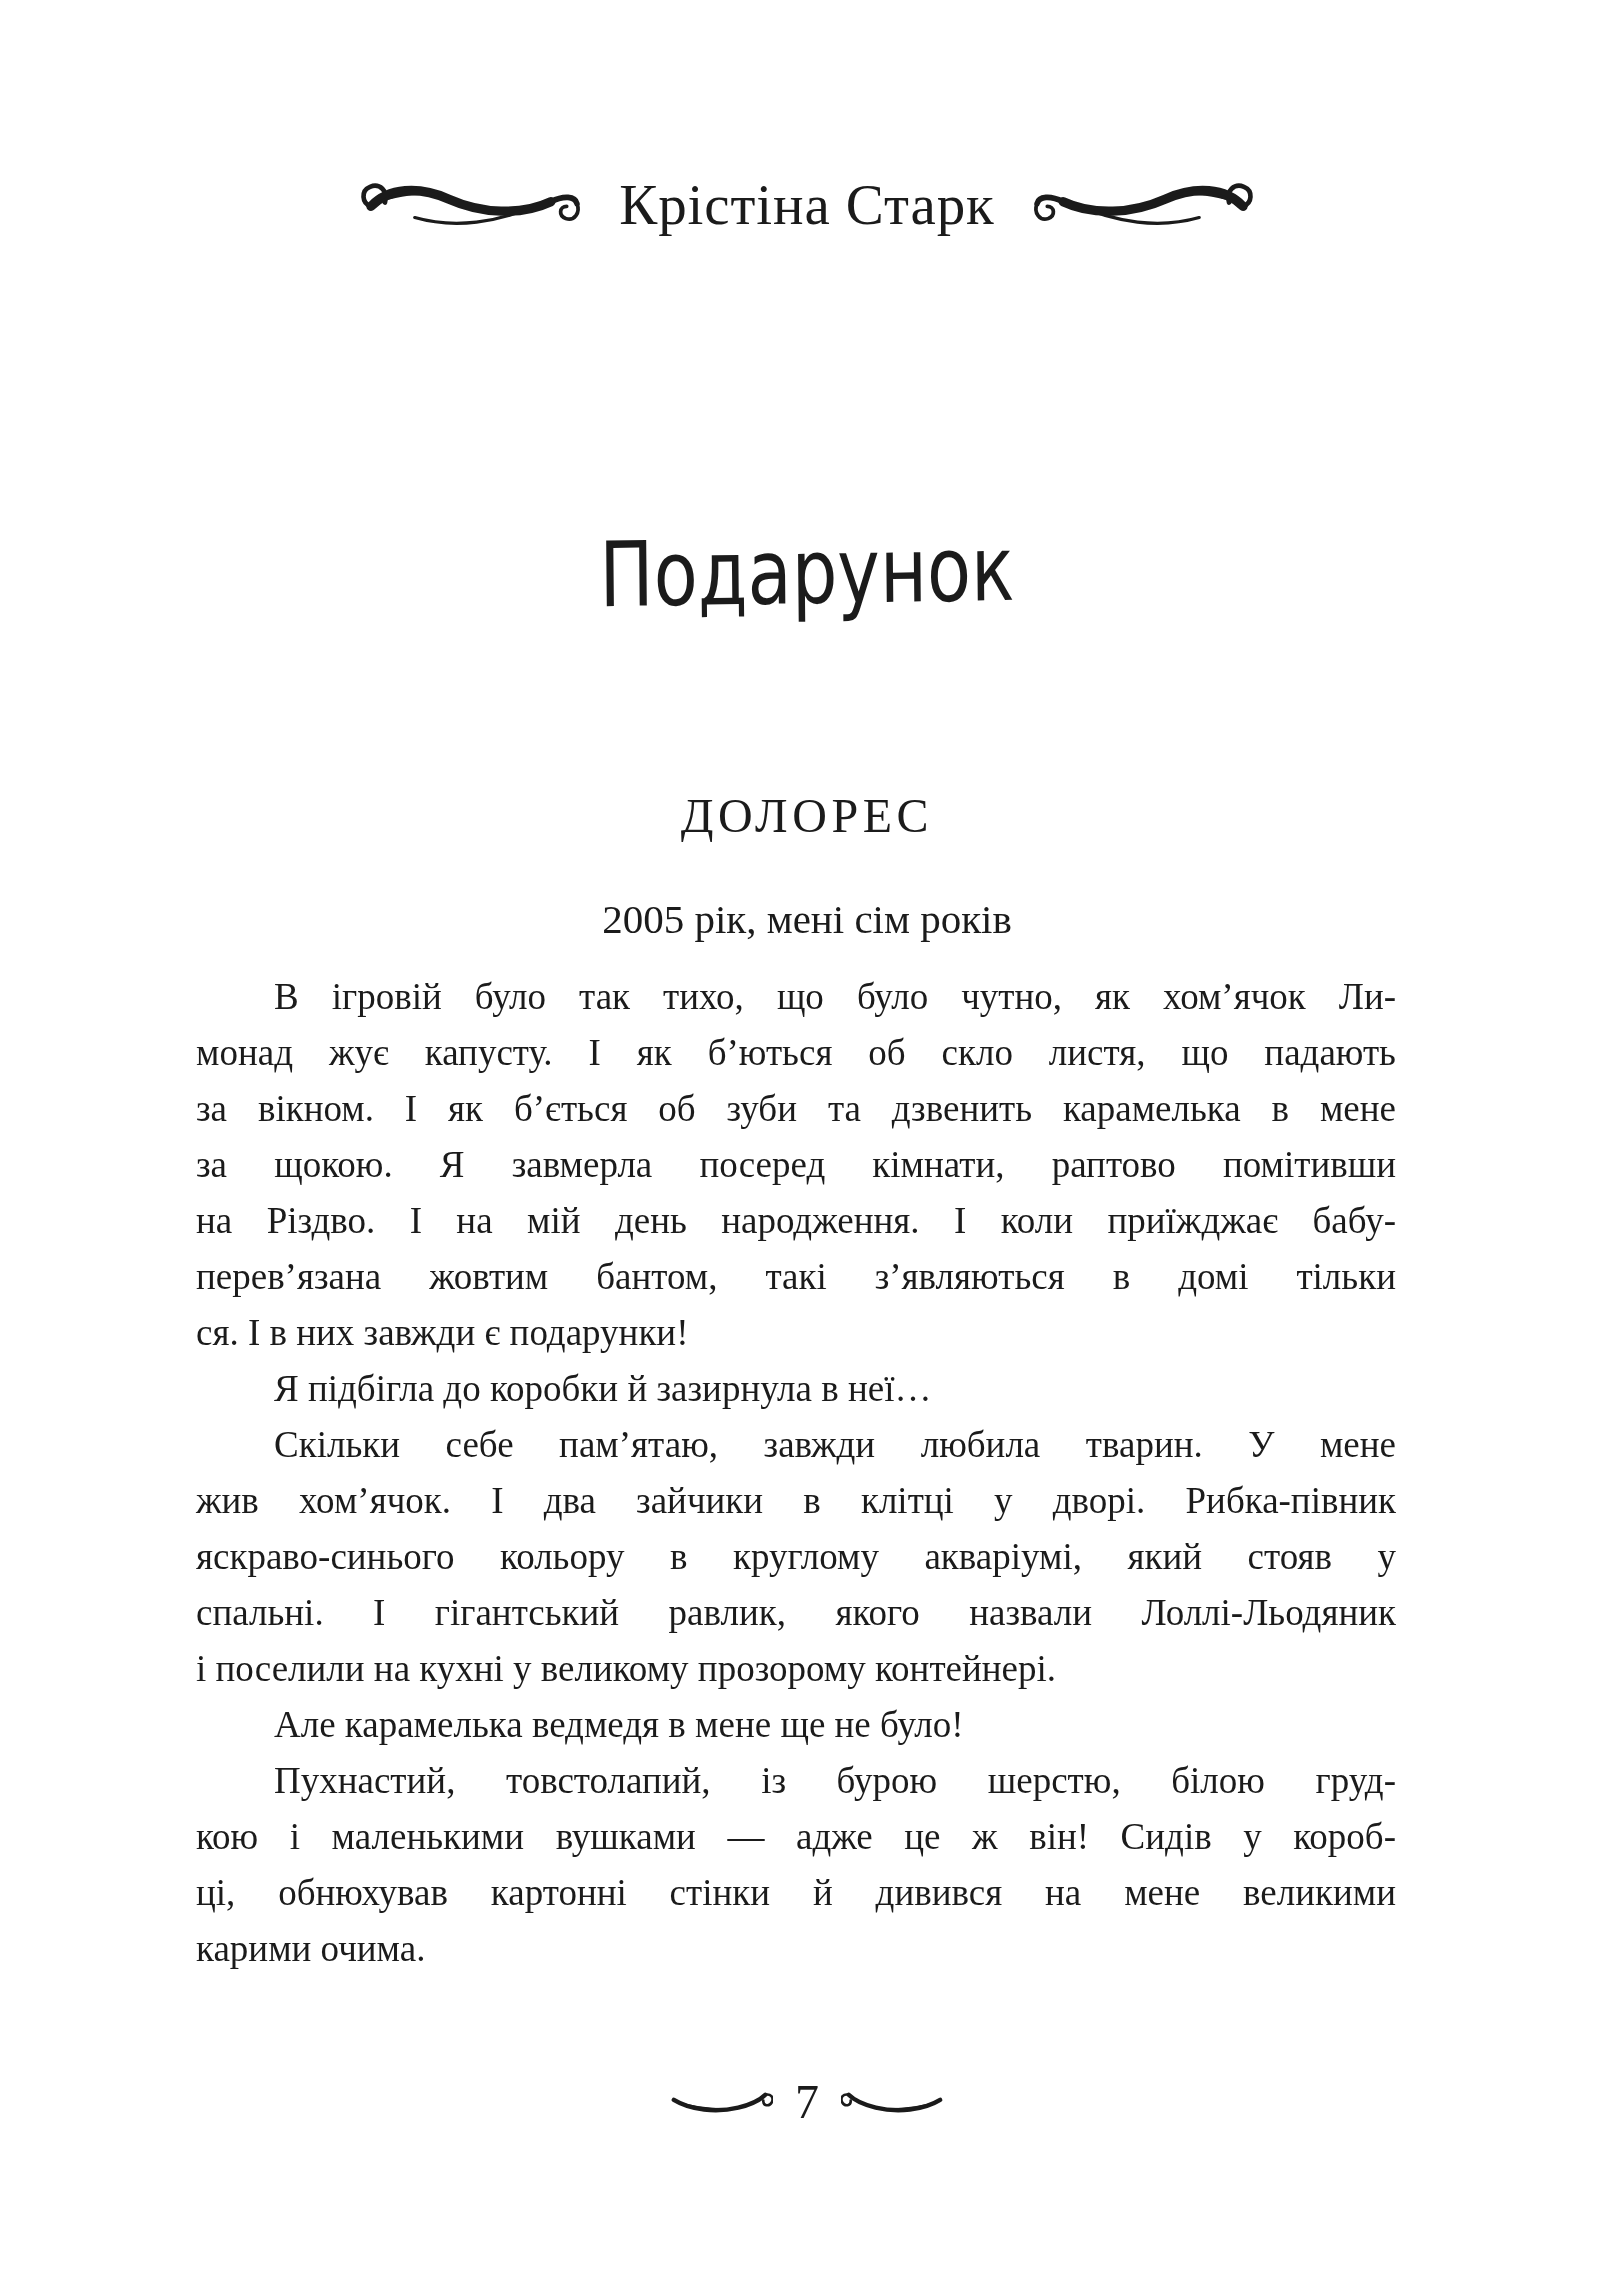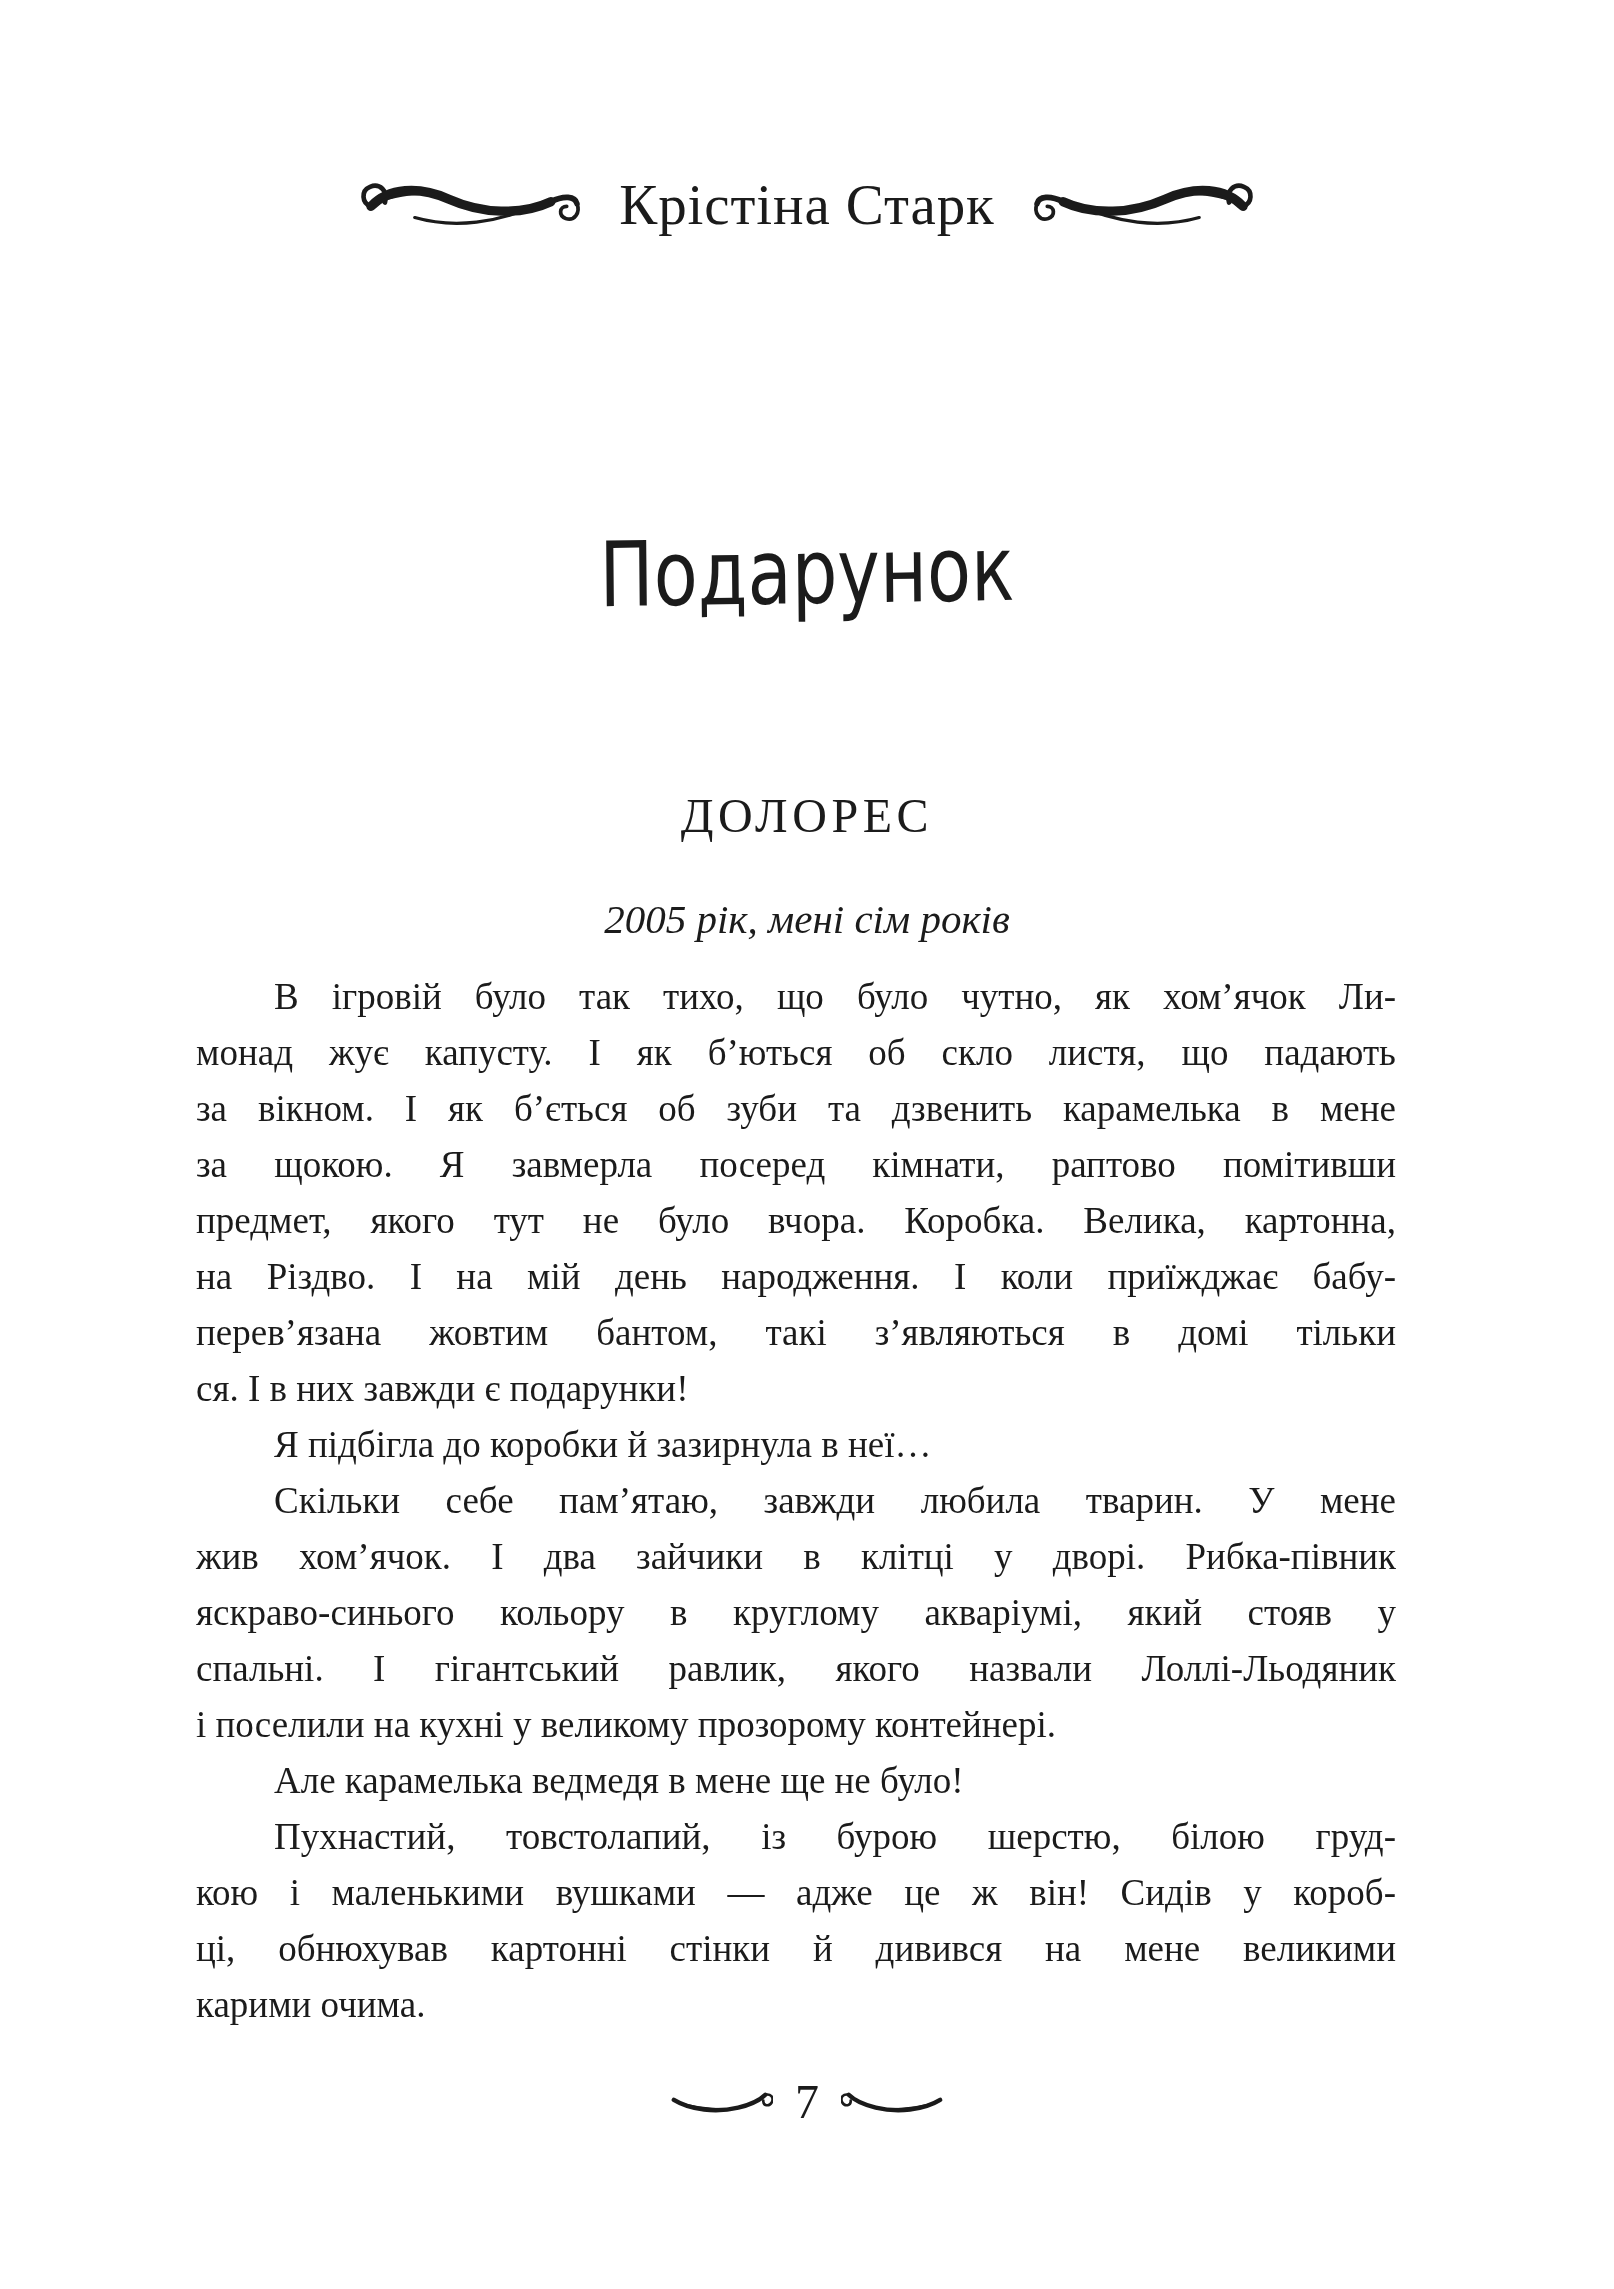--- a/index.html
+++ b/index.html
@@ -39,21 +39,20 @@
     position:absolute; top:792px; left:0; right:0;
     text-align:center;
     font-size:48px; line-height:1;
     letter-spacing:4.6px;
   }
 
   
   .subtitle {
     position:absolute; top:897px; left:0; right:0;
     text-align:center;
-    font-style:italic;
     font-size:41px; line-height:1.1;
   }
 
   
   .body-text {
     position:absolute; left:196px; top:969px; width:1200px;
     font-size:37px; line-height:56px;
   }
   .line { text-align:justify; text-align-last:justify; }
   .line.end { text-align-last:left; }
@@ -100,21 +99,20 @@
 
   <div class="section-heading">ДОЛОРЕС</div>
 
   <div class="subtitle">2005 рік, мені сім років</div>
 
   <div class="body-text">
       <div class="line indent"><span>В ігровій було так тихо, що було чутно, як хом’ячок Ли-</span></div>
       <div class="line"><span>монад жує капусту. І як б’ються об скло листя, що падають</span></div>
       <div class="line"><span>за вікном. І як б’ється об зуби та дзвенить карамелька в мене</span></div>
       <div class="line"><span>за щокою. Я завмерла посеред кімнати, раптово помітивши</span></div>
-      <div class="line"><span>предмет, якого тут не було вчора. Коробка. Велика, картонна,</span></div>
       <div class="line"><span>на Різдво. І на мій день народження. І коли приїжджає бабу-</span></div>
       <div class="line"><span>перев’язана жовтим бантом, такі з’являються в домі тільки</span></div>
       <div class="line end"><span>ся. І в них завжди є подарунки!</span></div>
       <div class="line indent end"><span>Я підбігла до коробки й зазирнула в неї…</span></div>
       <div class="line indent"><span>Скільки себе пам’ятаю, завжди любила тварин. У мене</span></div>
       <div class="line"><span>жив хом’ячок. І два зайчики в клітці у дворі. Рибка-півник</span></div>
       <div class="line"><span>яскраво-синього кольору в круглому акваріумі, який стояв у</span></div>
       <div class="line"><span>спальні. І гігантський равлик, якого назвали Лоллі-Льодяник</span></div>
       <div class="line end"><span>і поселили на кухні у великому прозорому контейнері.</span></div>
       <div class="line indent end"><span>Але карамелька </span><span class="italic">ведмедя</span><span> в мене ще не було!</span></div>

